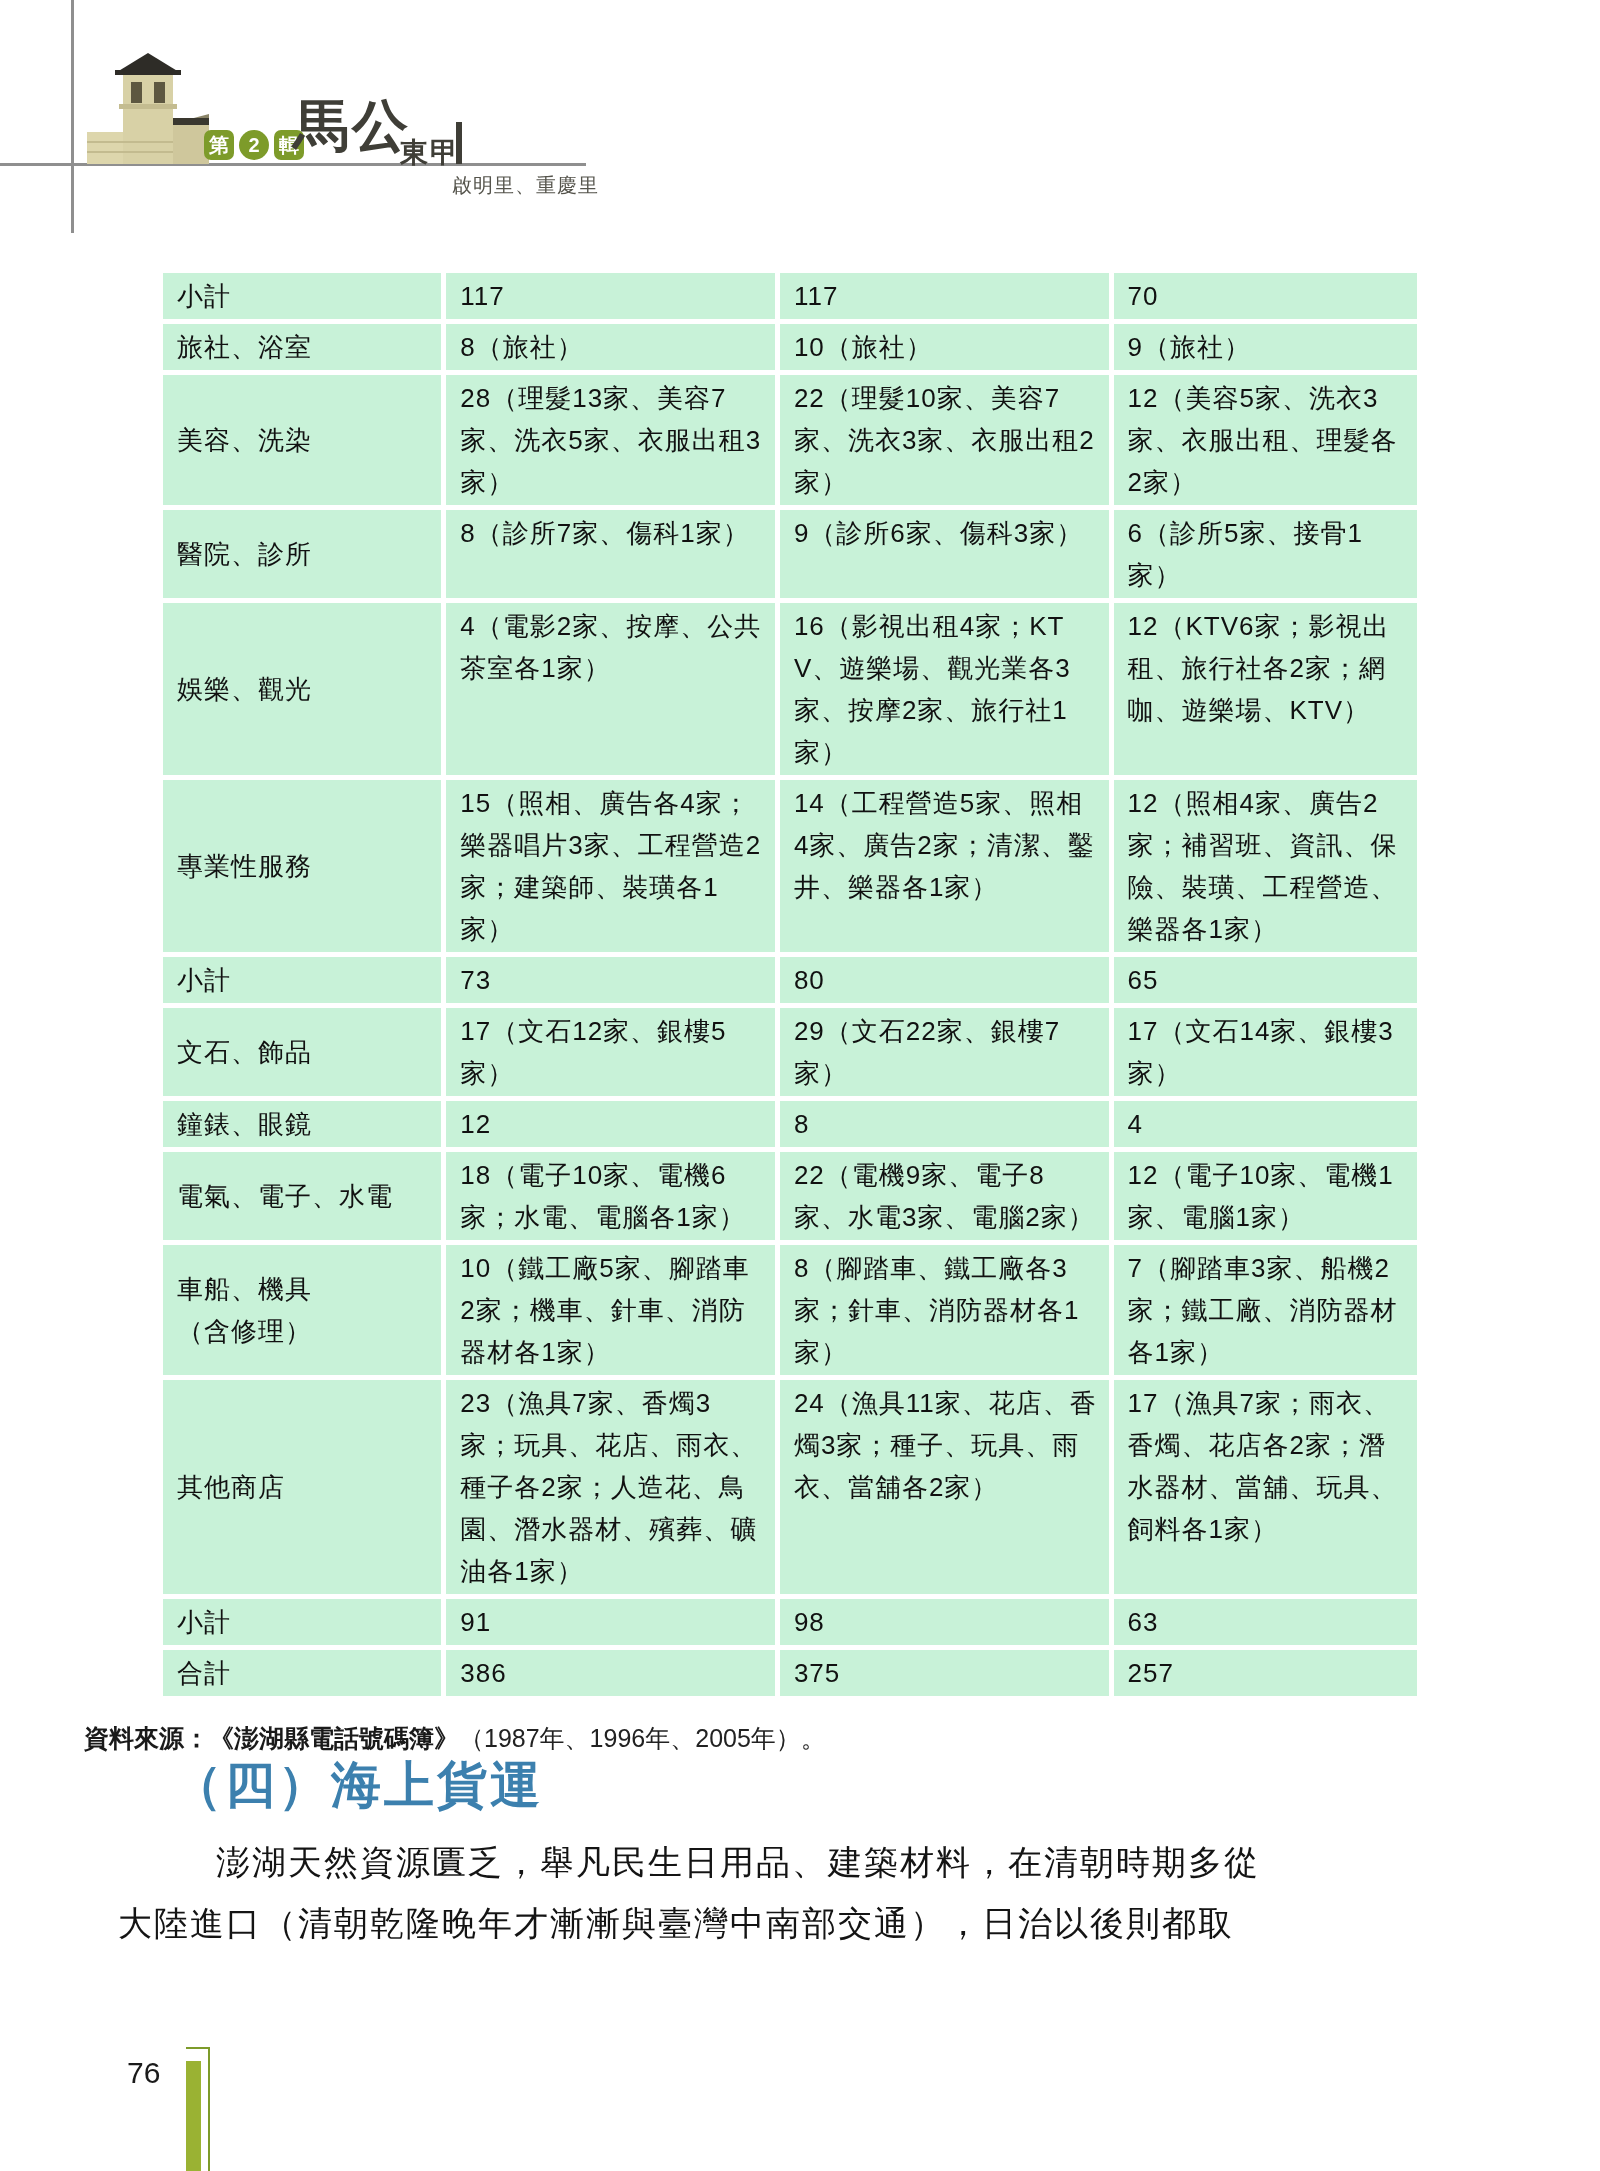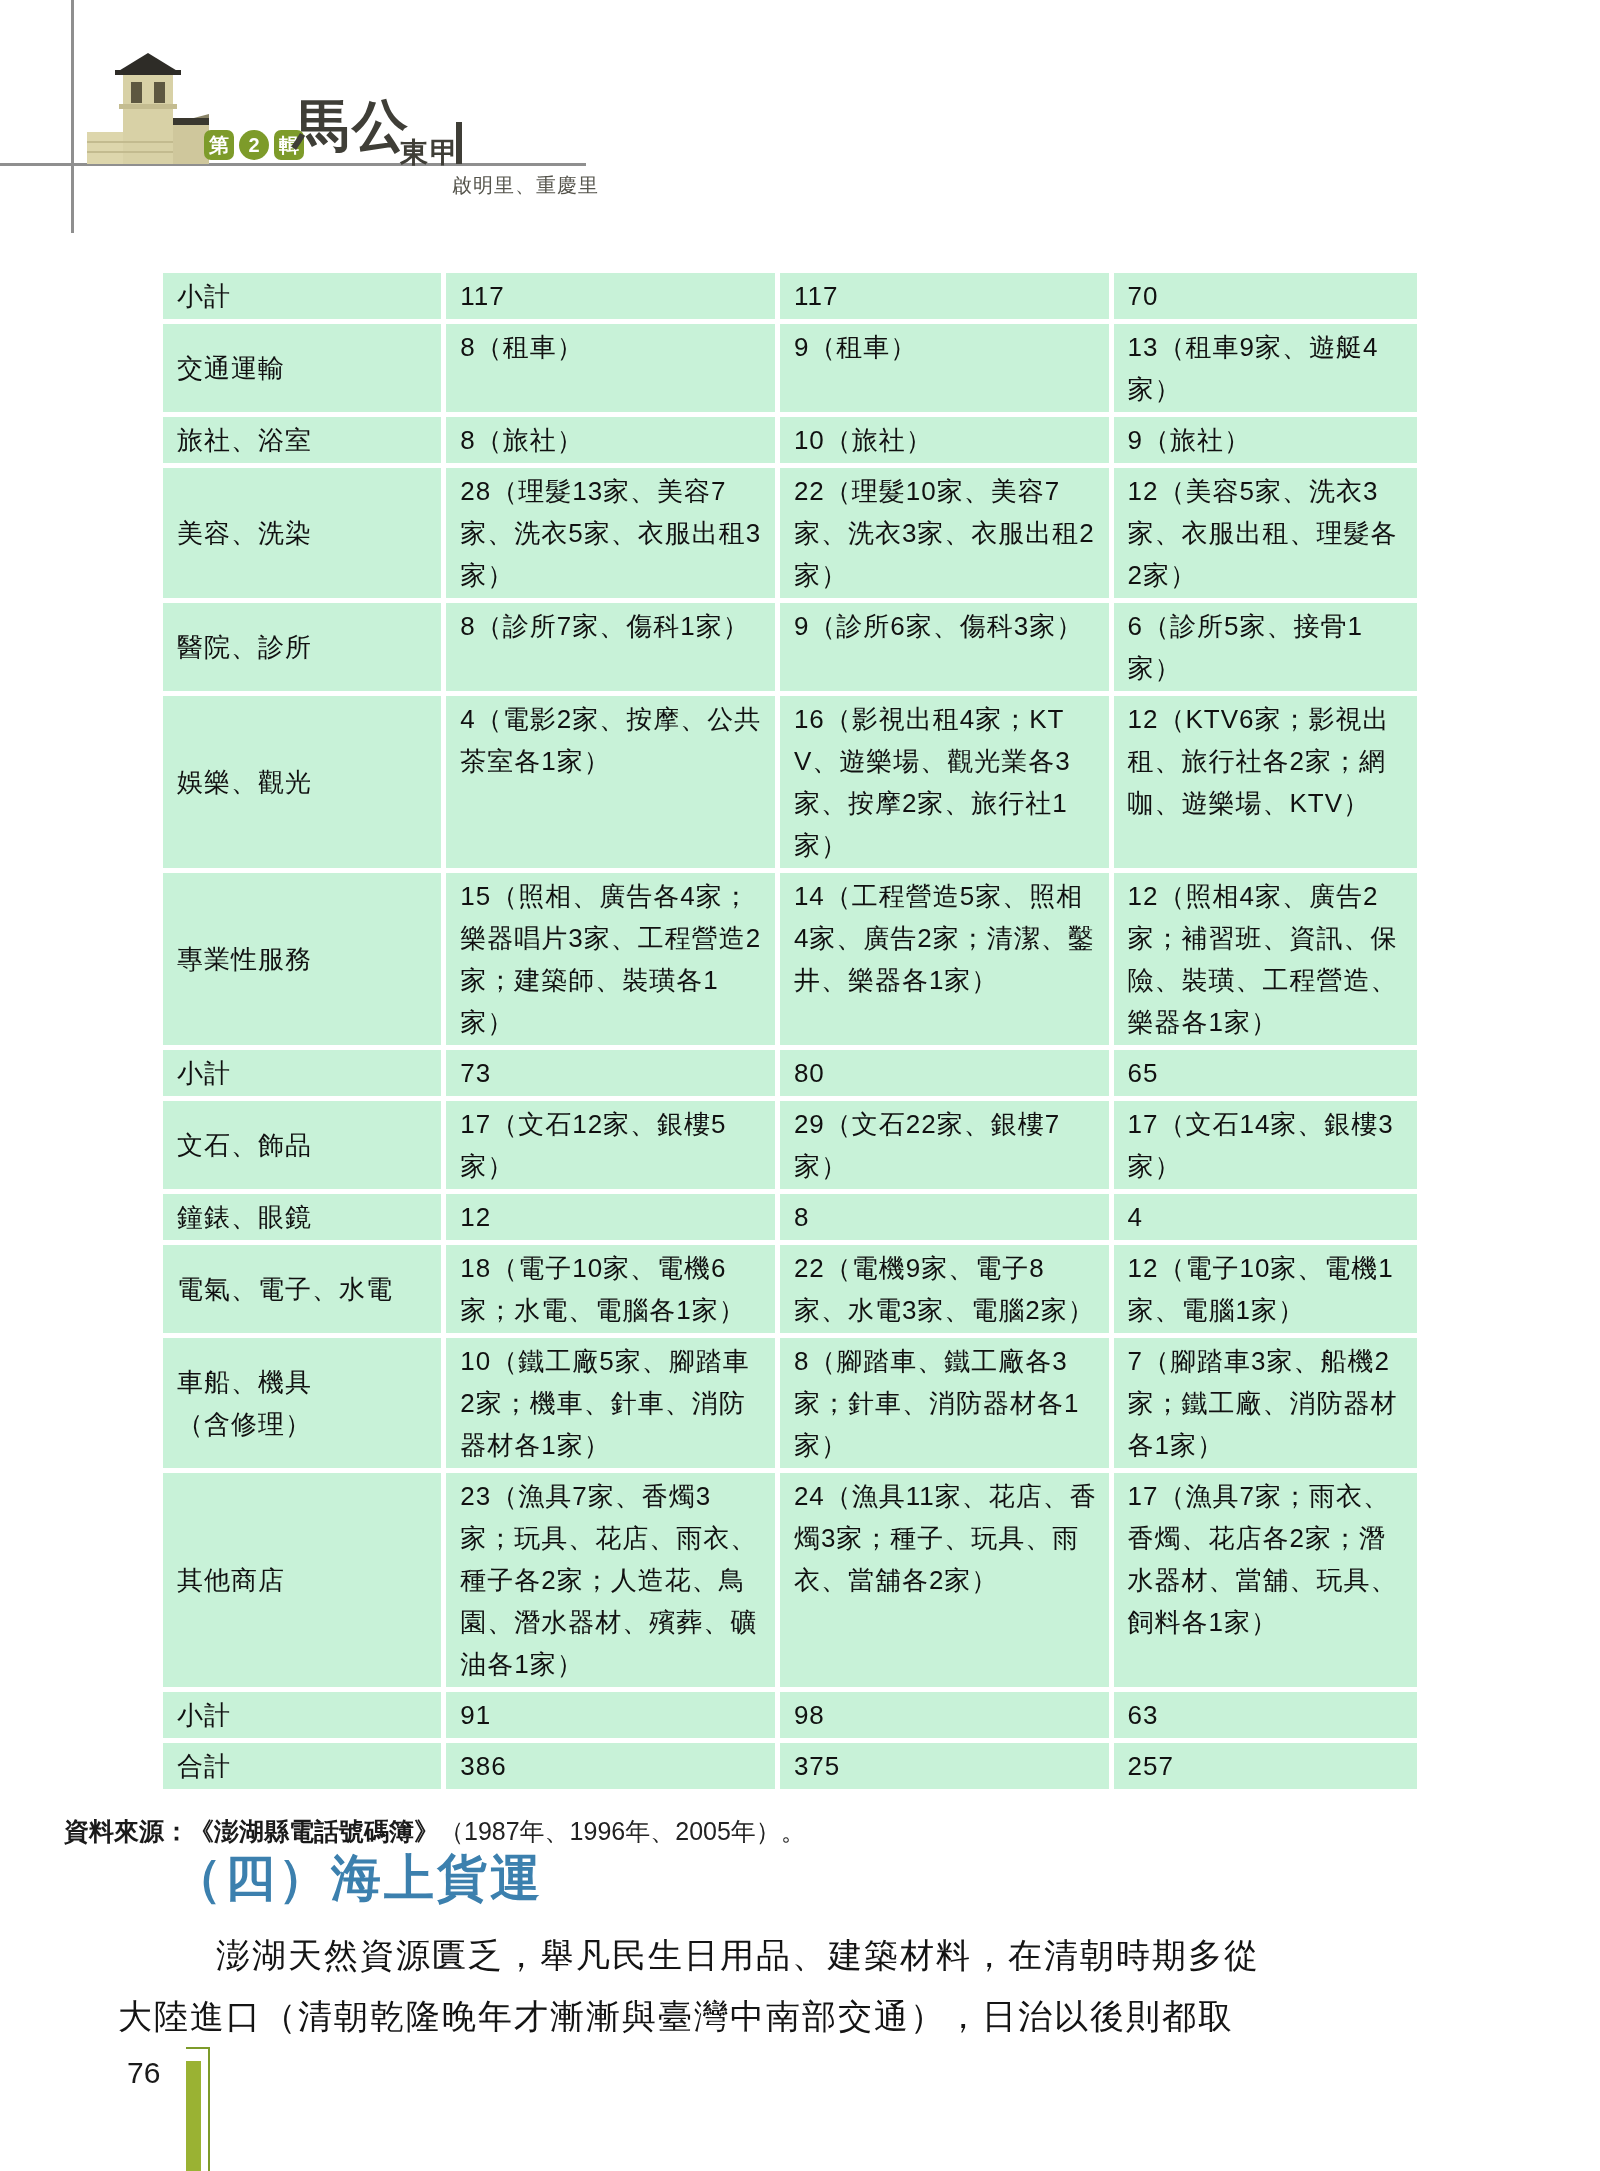--- a/index.html
+++ b/index.html
@@ -31,21 +31,21 @@
   
   .content { position:absolute; left:0; top:268px; width:1600px; }
   table.biz { border-collapse:collapse; margin-left:158px; width:1264px; table-layout:fixed; }
   table.biz td {
     background:#c8f2d8; border:5px solid #ffffff; font-size:26px; line-height:42px;
     padding:2px 10px 2px 14px; color:#111; letter-spacing:1px; word-break:break-all;
   }
   td.cat { vertical-align:middle; white-space:pre-line; }
   td.val { vertical-align:top; }
 
-  .source-note { margin:22px 0 0 64px; font-size:25px; line-height:31px; color:#222; }
+  .source-note { margin:22px 0 0 84px; font-size:25px; line-height:31px; color:#222; }
   .source-label { font-weight:bold; color:#1a1a1a; }
   .section-heading {
     margin:0 0 0 172px; font-size:50px; line-height:62px; font-weight:bold;
     color:#3c80ae; letter-spacing:3px;
   }
   .paragraph { margin:16px 0 0 118px; width:1400px; font-family:"Liberation Serif", serif;
     font-size:34px; color:#141414; }
   .para-line { height:61px; line-height:61px; letter-spacing:2px; white-space:nowrap; }
   .para-line.first { text-indent:98px; }
 
@@ -101,26 +101,20 @@
           <col style="width:24.5%">
       </colgroup>
       <tbody>
           <tr>
             <td class="cat">小計</td>
             <td class="val">117</td>
             <td class="val">117</td>
             <td class="val">70</td>
           </tr>
           <tr>
-            <td class="cat">交通運輸</td>
-            <td class="val">8（租車）</td>
-            <td class="val">9（租車）</td>
-            <td class="val">13（租車9家、遊艇4家）</td>
-          </tr>
-          <tr>
             <td class="cat">旅社、浴室</td>
             <td class="val">8（旅社）</td>
             <td class="val">10（旅社）</td>
             <td class="val">9（旅社）</td>
           </tr>
           <tr>
             <td class="cat">美容、洗染</td>
             <td class="val">28（理髮13家、美容7家、洗衣5家、衣服出租3家）</td>
             <td class="val">22（理髮10家、美容7家、洗衣3家、衣服出租2家）</td>
             <td class="val">12（美容5家、洗衣3家、衣服出租、理髮各2家）</td>

